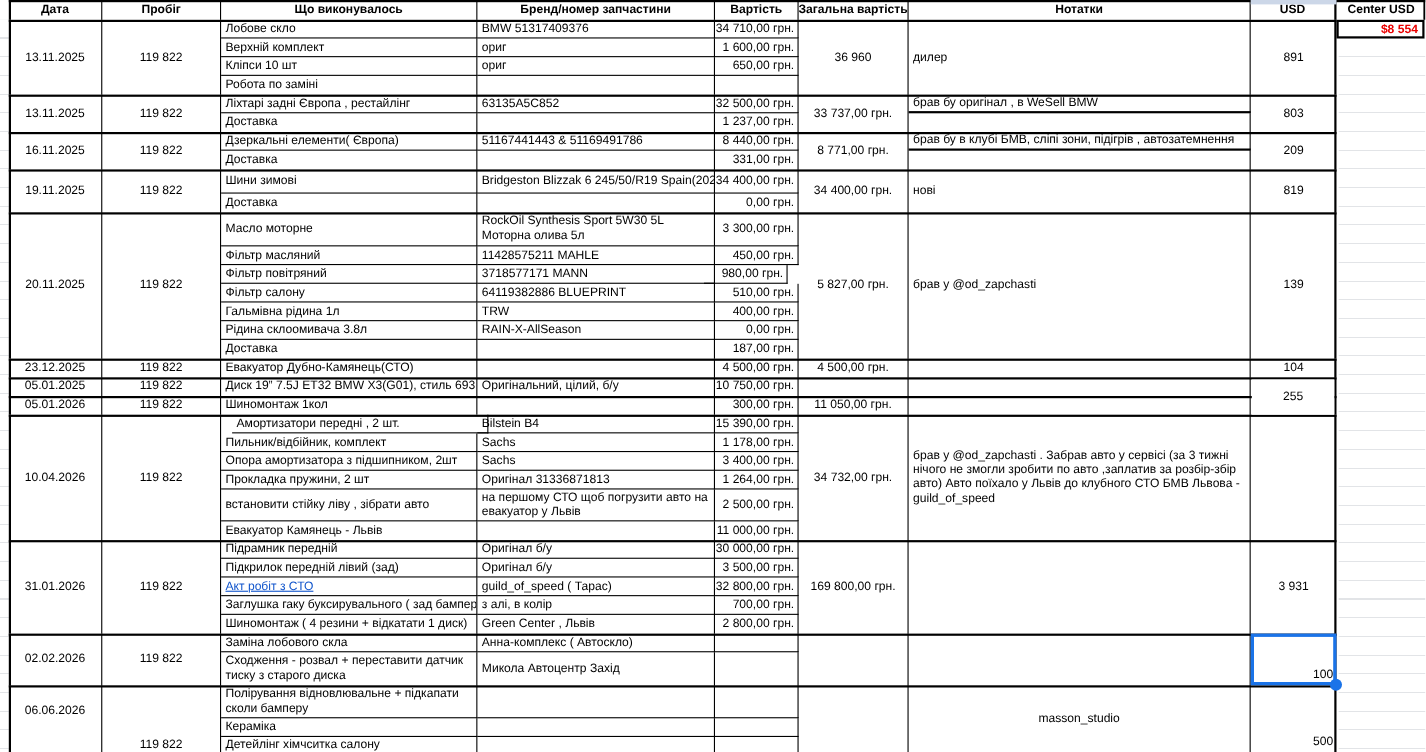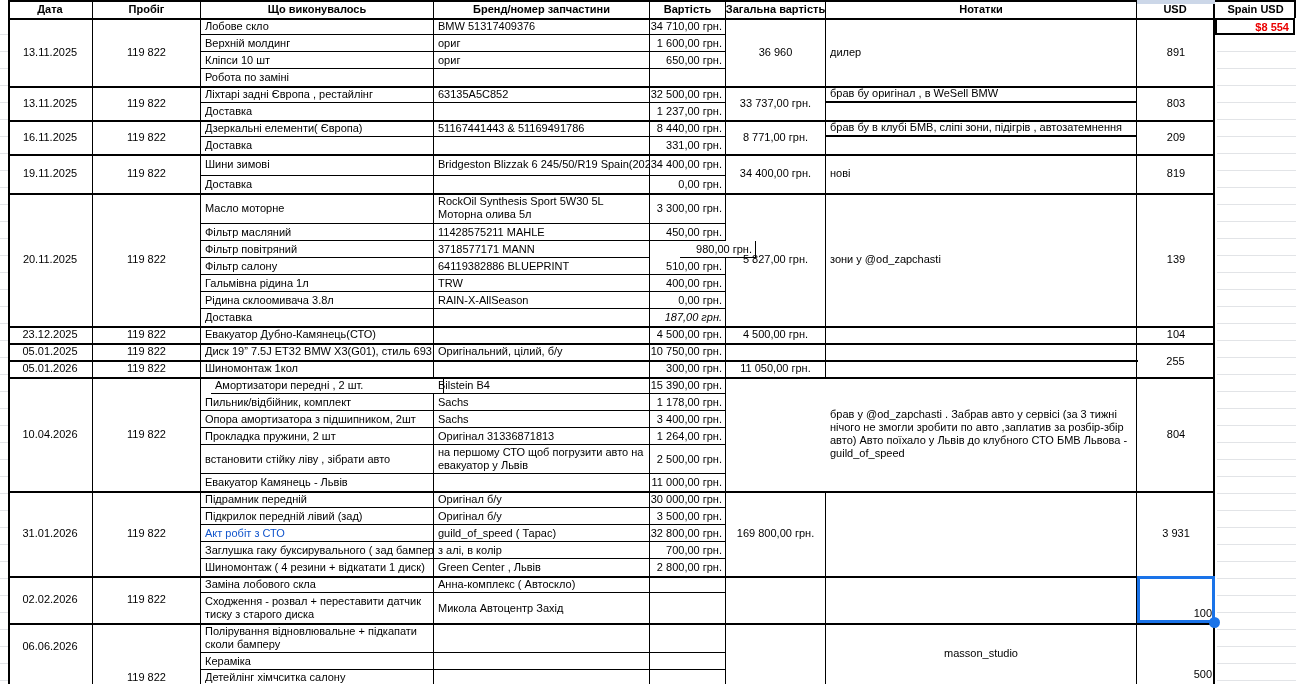--- a/index.html
+++ b/index.html
@@ -29,46 +29,46 @@
          align-items:center;justify-content:center;}
   .grand{position:absolute;box-sizing:border-box;border:2px solid var(--bk);display:flex;
          align-items:center;justify-content:flex-end;padding-right:4px;font-weight:bold;
          color:var(--red);z-index:6;}
   .selbox{position:absolute;box-sizing:border-box;border:3px solid var(--sel);z-index:7;
           pointer-events:none;}
   .handle{position:absolute;width:11px;height:11px;border-radius:50%;background:var(--sel);z-index:8;}
   .gridlines{position:absolute;z-index:0;
      background:repeating-linear-gradient(to bottom,transparent 0px,transparent 16px,var(--grid) 16px,var(--grid) 17px);}
   .colhl{position:absolute;background:#ccd7e8;z-index:6;}
-  a.worklink, span.worklink{color:var(--link);cursor:pointer;text-align:center;}
+  a.worklink, span.worklink{color:var(--link);text-decoration:underline;cursor:pointer;text-align:center;}
 </style>
 </head>
 <body>
 
 <div id="app">
     <div class="gridlines" style="left: 0px; top: 18px; width: 8px; height: 666px;"></div>
     <div class="gridlines" style="left: 1217px; top: 35px; width: 79px; height: 649px;"></div>
     <div class="c center bold nowrap bR" style="left: 8px; top: 0px; width: 85px; height: 18px;">Дата</div>
     <div class="c center bold nowrap bR" style="left: 93px; top: 0px; width: 108px; height: 18px;">Пробіг</div>
     <div class="c center bold nowrap bR" style="left: 201px; top: 0px; width: 233px; height: 18px;">Що виконувалось</div>
     <div class="c center bold nowrap bR" style="left: 434px; top: 0px; width: 216px; height: 18px;">Бренд/номер запчастини</div>
     <div class="c center bold nowrap bR" style="left: 650px; top: 0px; width: 76px; height: 18px;">Вартість</div>
     <div class="c center bold nowrap bR" style="left: 726px; top: 0px; width: 100px; height: 18px;">Загальна вартість</div>
     <div class="c center bold nowrap bR" style="left: 826px; top: 0px; width: 311px; height: 18px;">Нотатки</div>
     <div class="c center bold nowrap bR2" style="left: 1137px; top: 0px; width: 78px; height: 18px;">USD</div>
-    <div class="c center bold nowrap" style="left: 1215px; top: 0px; width: 81px; height: 18px;">Spain USD</div>
+    <div class="c center bold nowrap" style="left: 1215px; top: 0px; width: 81px; height: 18px;">Center USD</div>
     <div class="headerline" style="left: 8px; top: 0px; width: 1288px; height: 18px;"></div>
     <div class="colhl" style="left: 1137px; top: 0px; width: 78px; height: 4px;"></div>
     <div class="grand c-grand" style="left: 1215px; top: 18px; width: 80px; height: 17px;">$8 554</div>
     <div class="c center bR nowrap" style="left: 8px; top: 18px; width: 85px; height: 68px;">13.11.2025</div>
     <div class="c center bR nowrap" style="left: 93px; top: 18px; width: 108px; height: 68px;">119 822</div>
     <div class="c left bR bB nowrap" style="left: 201px; top: 18px; width: 233px; height: 17px;">Лобове скло</div>
     <div class="c left bR bB nowrap" style="left: 434px; top: 18px; width: 216px; height: 17px;">BMW 51317409376</div>
     <div class="c right bR nowrap bB" style="left: 650px; top: 18px; width: 76px; height: 17px;">34 710,00 грн.</div>
-    <div class="c left bR bB nowrap" style="left: 201px; top: 35px; width: 233px; height: 17px;">Верхній молдинг</div>
+    <div class="c left bR bB nowrap" style="left: 201px; top: 35px; width: 233px; height: 17px;">Верхній комплект</div>
     <div class="c left bR bB nowrap" style="left: 434px; top: 35px; width: 216px; height: 17px;">ориг</div>
     <div class="c right bR nowrap bB" style="left: 650px; top: 35px; width: 76px; height: 17px;">1 600,00 грн.</div>
     <div class="c left bR bB nowrap" style="left: 201px; top: 52px; width: 233px; height: 17px;">Кліпси 10 шт</div>
     <div class="c left bR bB nowrap" style="left: 434px; top: 52px; width: 216px; height: 17px;">ориг</div>
     <div class="c right bR nowrap bB" style="left: 650px; top: 52px; width: 76px; height: 17px;">650,00 грн.</div>
     <div class="c left bR nowrap" style="left: 201px; top: 69px; width: 233px; height: 17px;">Робота по заміні</div>
     <div class="c left bR nowrap" style="left: 434px; top: 69px; width: 216px; height: 17px;"></div>
     <div class="c right bR nowrap" style="left: 650px; top: 69px; width: 76px; height: 17px;"></div>
     <div class="c center bR nowrap" style="left: 726px; top: 18px; width: 100px; height: 68px;">36 960</div>
     <div class="c left bR wrap" style="left: 826px; top: 18px; width: 311px; height: 68px;">дилер</div>
@@ -115,35 +115,35 @@
     <div class="c center bR nowrap" style="left: 8px; top: 193px; width: 85px; height: 133px;">20.11.2025</div>
     <div class="c center bR nowrap" style="left: 93px; top: 193px; width: 108px; height: 133px;">119 822</div>
     <div class="c left bR bB nowrap" style="left: 201px; top: 193px; width: 233px; height: 31px;">Масло моторне</div>
     <div class="c left bR bB wrap" style="left: 434px; top: 193px; width: 216px; height: 31px;">RockOil Synthesis Sport 5W30 5L Моторна олива 5л</div>
     <div class="c right bR nowrap bB" style="left: 650px; top: 193px; width: 76px; height: 31px;">3 300,00 грн.</div>
     <div class="c left bR bB nowrap" style="left: 201px; top: 224px; width: 233px; height: 17px;">Фільтр масляний</div>
     <div class="c left bR bB nowrap" style="left: 434px; top: 224px; width: 216px; height: 17px;">11428575211 MAHLE</div>
     <div class="c right bR nowrap bB" style="left: 650px; top: 224px; width: 76px; height: 17px;">450,00 грн.</div>
     <div class="c left bR bB nowrap" style="left: 201px; top: 241px; width: 233px; height: 17px;">Фільтр повітряний</div>
     <div class="c left bR bB nowrap" style="left: 434px; top: 241px; width: 216px; height: 17px;">3718577171 MANN</div>
-    <div class="c right bR nowrap bB" style="left: 680px; top: 241px; width: 76px; height: 17px;">980,00 грн.</div>
+    <div class="c right bR nowrap bB" style="left: 640px; top: 241px; width: 76px; height: 17px;">980,00 грн.</div>
     <div class="c left bR bB nowrap" style="left: 201px; top: 258px; width: 233px; height: 17px;">Фільтр салону</div>
     <div class="c left bR bB nowrap" style="left: 434px; top: 258px; width: 216px; height: 17px;">64119382886 BLUEPRINT</div>
     <div class="c right bR nowrap bB" style="left: 650px; top: 258px; width: 76px; height: 17px;">510,00 грн.</div>
     <div class="c left bR bB nowrap" style="left: 201px; top: 275px; width: 233px; height: 17px;">Гальмівна рідина 1л</div>
     <div class="c left bR bB nowrap" style="left: 434px; top: 275px; width: 216px; height: 17px;">TRW</div>
     <div class="c right bR nowrap bB" style="left: 650px; top: 275px; width: 76px; height: 17px;">400,00 грн.</div>
     <div class="c left bR bB nowrap" style="left: 201px; top: 292px; width: 233px; height: 17px;">Рідина склоомивача 3.8л</div>
     <div class="c left bR bB nowrap" style="left: 434px; top: 292px; width: 216px; height: 17px;">RAIN-X-AllSeason</div>
     <div class="c right bR nowrap bB" style="left: 650px; top: 292px; width: 76px; height: 17px;">0,00 грн.</div>
     <div class="c left bR nowrap" style="left: 201px; top: 309px; width: 233px; height: 17px;">Доставка</div>
     <div class="c left bR nowrap" style="left: 434px; top: 309px; width: 216px; height: 17px;"></div>
-    <div class="c right bR nowrap" style="left: 650px; top: 309px; width: 76px; height: 17px; font-style: italic;">187,00 грн.</div>
+    <div class="c right bR nowrap" style="left: 650px; top: 309px; width: 76px; height: 17px;">187,00 грн.</div>
     <div class="c center bR nowrap" style="left: 726px; top: 193px; width: 100px; height: 133px;">5 827,00 грн.</div>
-    <div class="c left bR wrap" style="left: 826px; top: 193px; width: 311px; height: 133px;">зони у @od_zapchasti</div>
+    <div class="c left bR wrap" style="left: 826px; top: 193px; width: 311px; height: 133px;">брав у @od_zapchasti</div>
     <div class="c nowrap center" style="left: 1137px; top: 193px; width: 78px; height: 133px;">139</div>
     <div class="outline" style="left: 8px; top: 193px; width: 1207px; height: 133px;"></div>
     <div class="c center bR nowrap" style="left: 8px; top: 326px; width: 85px; height: 17px;">23.12.2025</div>
     <div class="c center bR nowrap" style="left: 93px; top: 326px; width: 108px; height: 17px;">119 822</div>
     <div class="c left bR nowrap" style="left: 201px; top: 326px; width: 233px; height: 17px;">Евакуатор Дубно-Камянець(СТО)</div>
     <div class="c left bR nowrap" style="left: 434px; top: 326px; width: 216px; height: 17px;"></div>
     <div class="c right bR nowrap" style="left: 650px; top: 326px; width: 76px; height: 17px;">4 500,00 грн.</div>
     <div class="c center bR nowrap" style="left: 726px; top: 326px; width: 100px; height: 17px;">4 500,00 грн.</div>
     <div class="c left bR wrap" style="left: 826px; top: 326px; width: 311px; height: 17px;"></div>
     <div class="c nowrap center" style="left: 1137px; top: 326px; width: 78px; height: 17px;">104</div>
@@ -178,22 +178,22 @@
     <div class="c right bR nowrap bB" style="left: 650px; top: 411px; width: 76px; height: 17px;">3 400,00 грн.</div>
     <div class="c left bR bB nowrap" style="left: 201px; top: 428px; width: 233px; height: 17px;">Прокладка пружини, 2 шт</div>
     <div class="c left bR bB nowrap" style="left: 434px; top: 428px; width: 216px; height: 17px;">Оригінал 31336871813</div>
     <div class="c right bR nowrap bB" style="left: 650px; top: 428px; width: 76px; height: 17px;">1 264,00 грн.</div>
     <div class="c left bR bB nowrap" style="left: 201px; top: 445px; width: 233px; height: 29px;">встановити стійку ліву , зібрати авто</div>
     <div class="c left bR bB wrap" style="left: 434px; top: 445px; width: 216px; height: 29px;">на першому СТО щоб погрузити авто на евакуатор у Львів</div>
     <div class="c right bR nowrap bB" style="left: 650px; top: 445px; width: 76px; height: 29px;">2 500,00 грн.</div>
     <div class="c left bR nowrap" style="left: 201px; top: 474px; width: 233px; height: 17px;">Евакуатор Камянець - Львів</div>
     <div class="c left bR nowrap" style="left: 434px; top: 474px; width: 216px; height: 17px;"></div>
     <div class="c right bR nowrap" style="left: 650px; top: 474px; width: 76px; height: 17px;">11 000,00 грн.</div>
+    <div class="c center bR nowrap" style="left: 726px; top: 377px; width: 100px; height: 114px;">34 732,00 грн.</div>
     <div class="c left bR wrap" style="left: 826px; top: 377px; width: 311px; height: 114px;">брав у @od_zapchasti . Забрав авто у сервісі  (за 3 тижні нічого не змогли зробити по авто ,заплатив за розбір-збір авто) Авто поїхало у Львів до клубного СТО БМВ Львова - guild_of_speed</div>
-    <div class="c nowrap center" style="left: 1137px; top: 377px; width: 78px; height: 114px;">804</div>
     <div class="outline" style="left: 8px; top: 377px; width: 1207px; height: 114px;"></div>
     <div class="c center bR nowrap" style="left: 8px; top: 491px; width: 85px; height: 85px;">31.01.2026</div>
     <div class="c center bR nowrap" style="left: 93px; top: 491px; width: 108px; height: 85px;">119 822</div>
     <div class="c left bR bB nowrap" style="left: 201px; top: 491px; width: 233px; height: 17px;">Підрамник передній</div>
     <div class="c left bR bB nowrap" style="left: 434px; top: 491px; width: 216px; height: 17px;">Оригінал б/у</div>
     <div class="c right bR nowrap bB" style="left: 650px; top: 491px; width: 76px; height: 17px;">30 000,00 грн.</div>
     <div class="c left bR bB nowrap" style="left: 201px; top: 508px; width: 233px; height: 17px;">Підкрилок передній лівий (зад)</div>
     <div class="c left bR bB nowrap" style="left: 434px; top: 508px; width: 216px; height: 17px;">Оригінал б/у</div>
     <div class="c right bR nowrap bB" style="left: 650px; top: 508px; width: 76px; height: 17px;">3 500,00 грн.</div>
     <div class="c left bR bB nowrap" style="left: 201px; top: 525px; width: 233px; height: 17px;">

